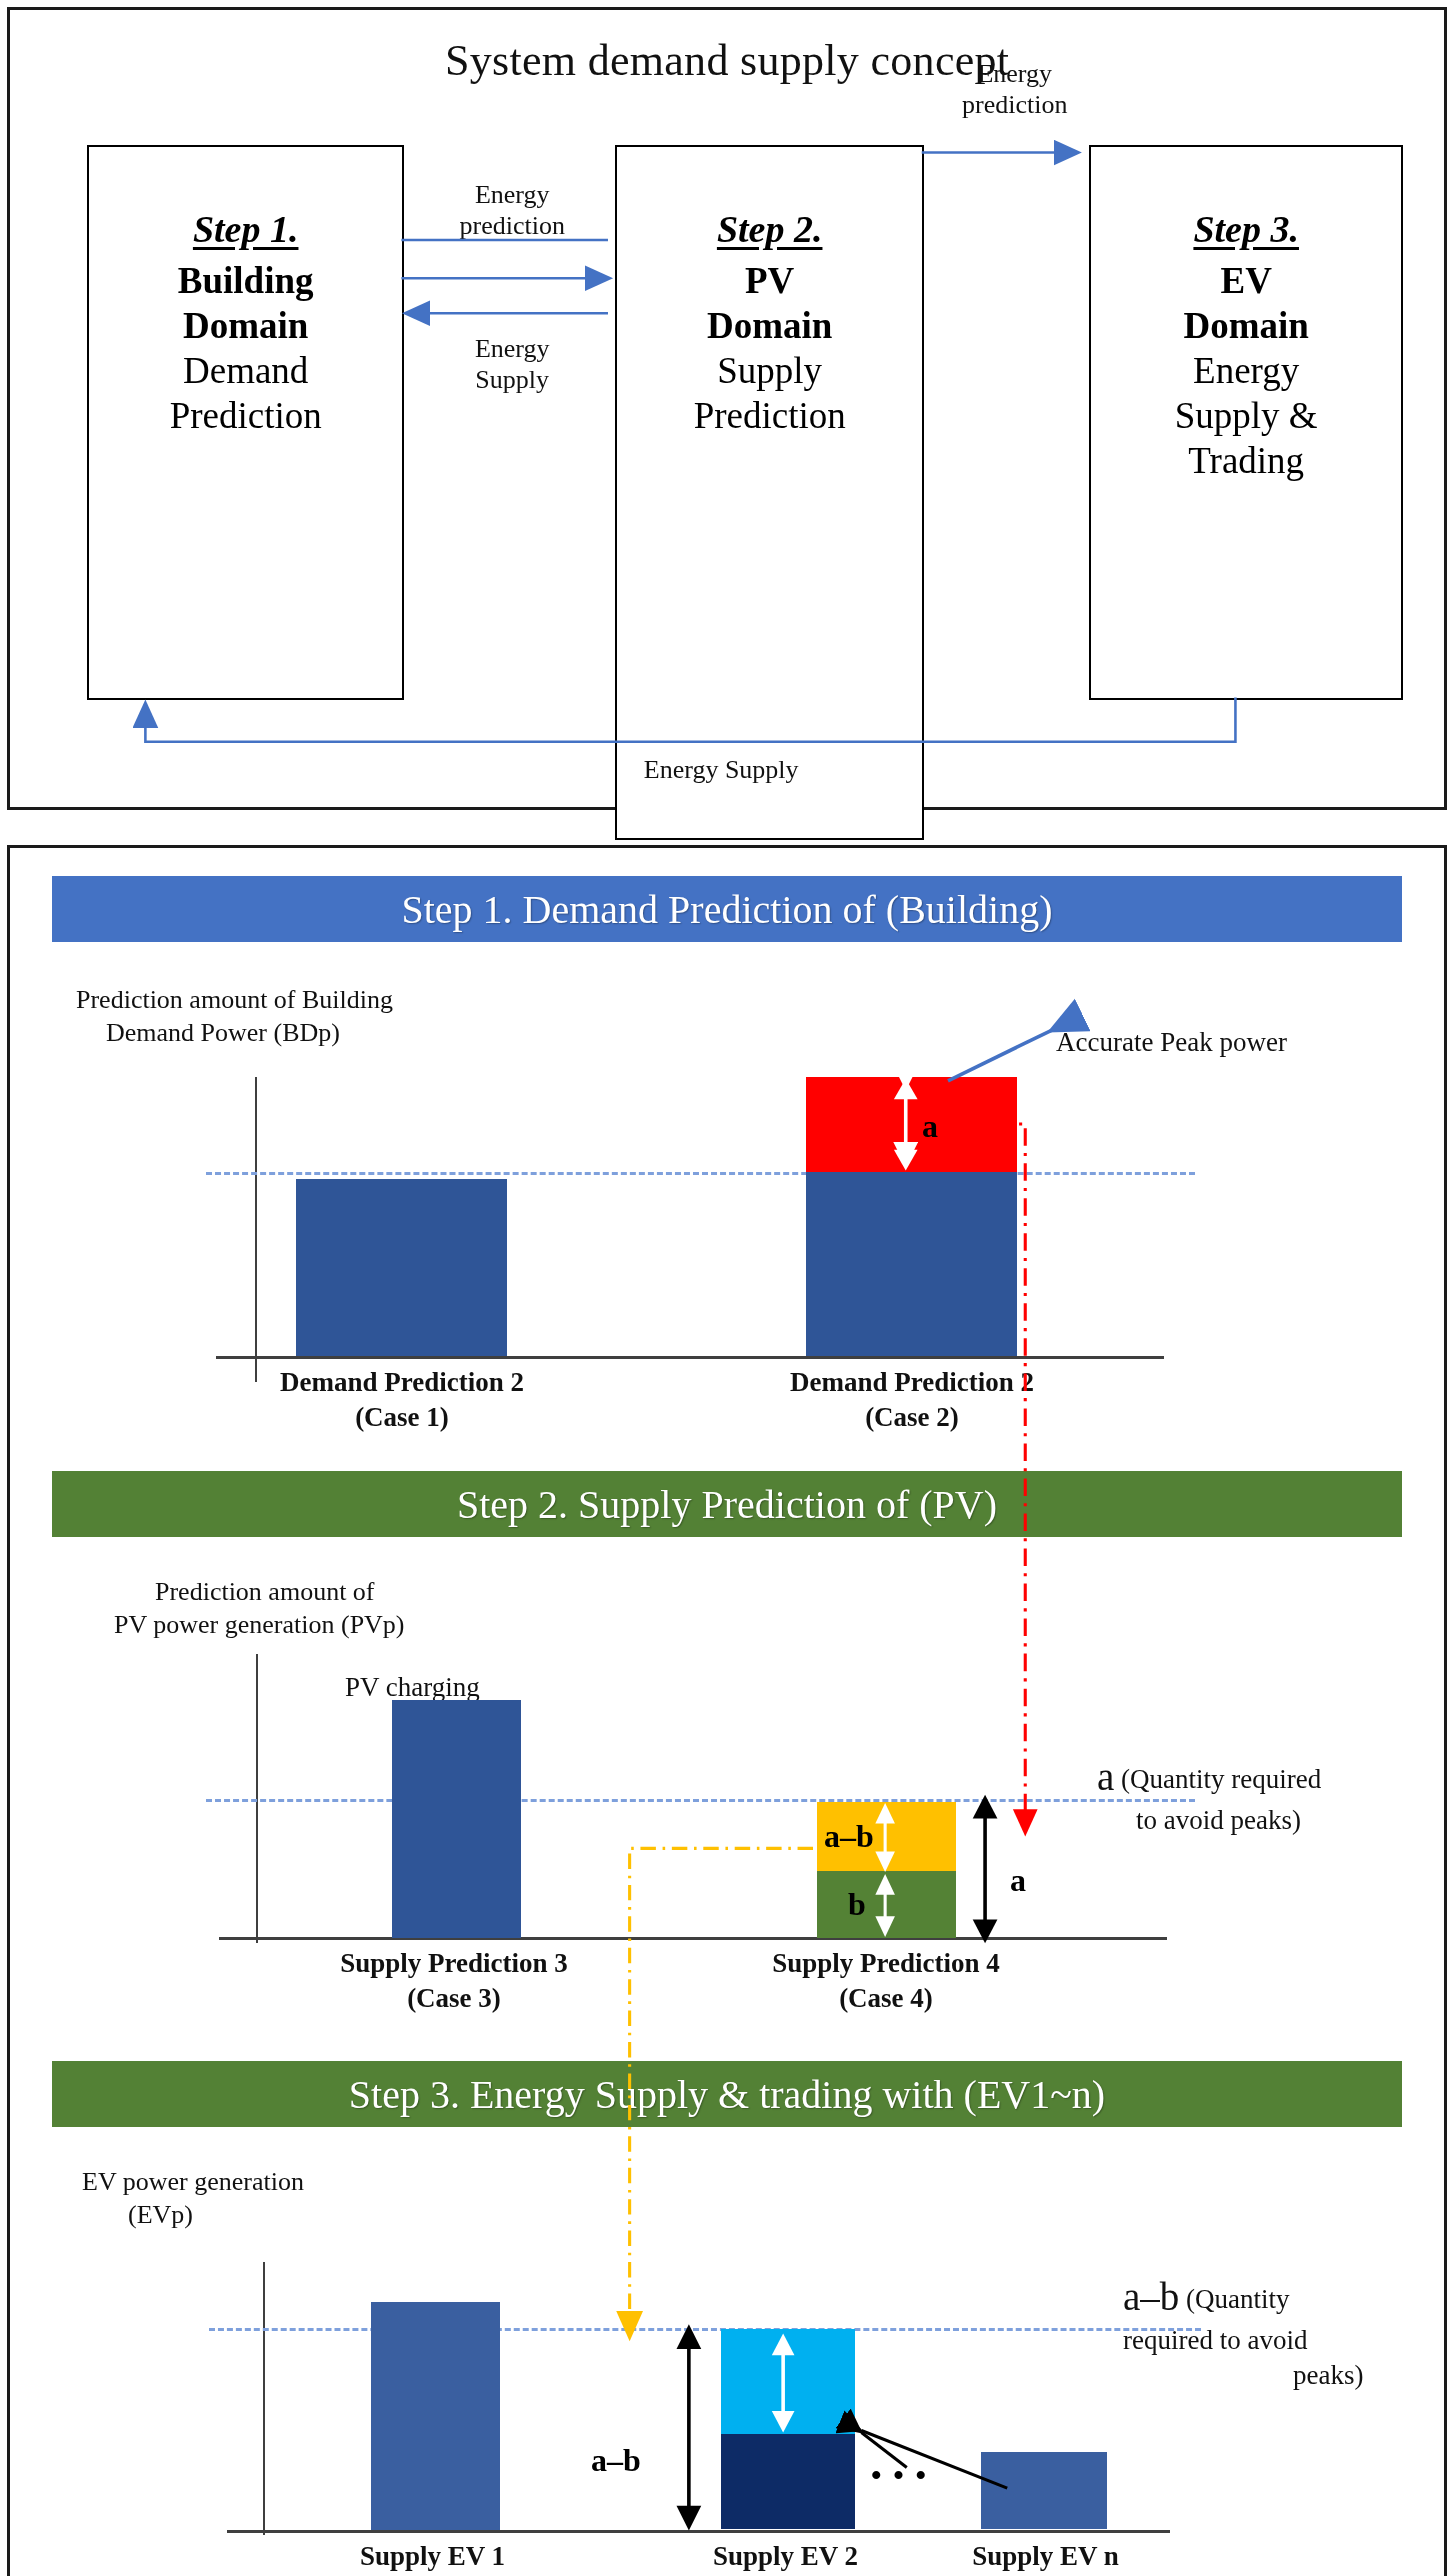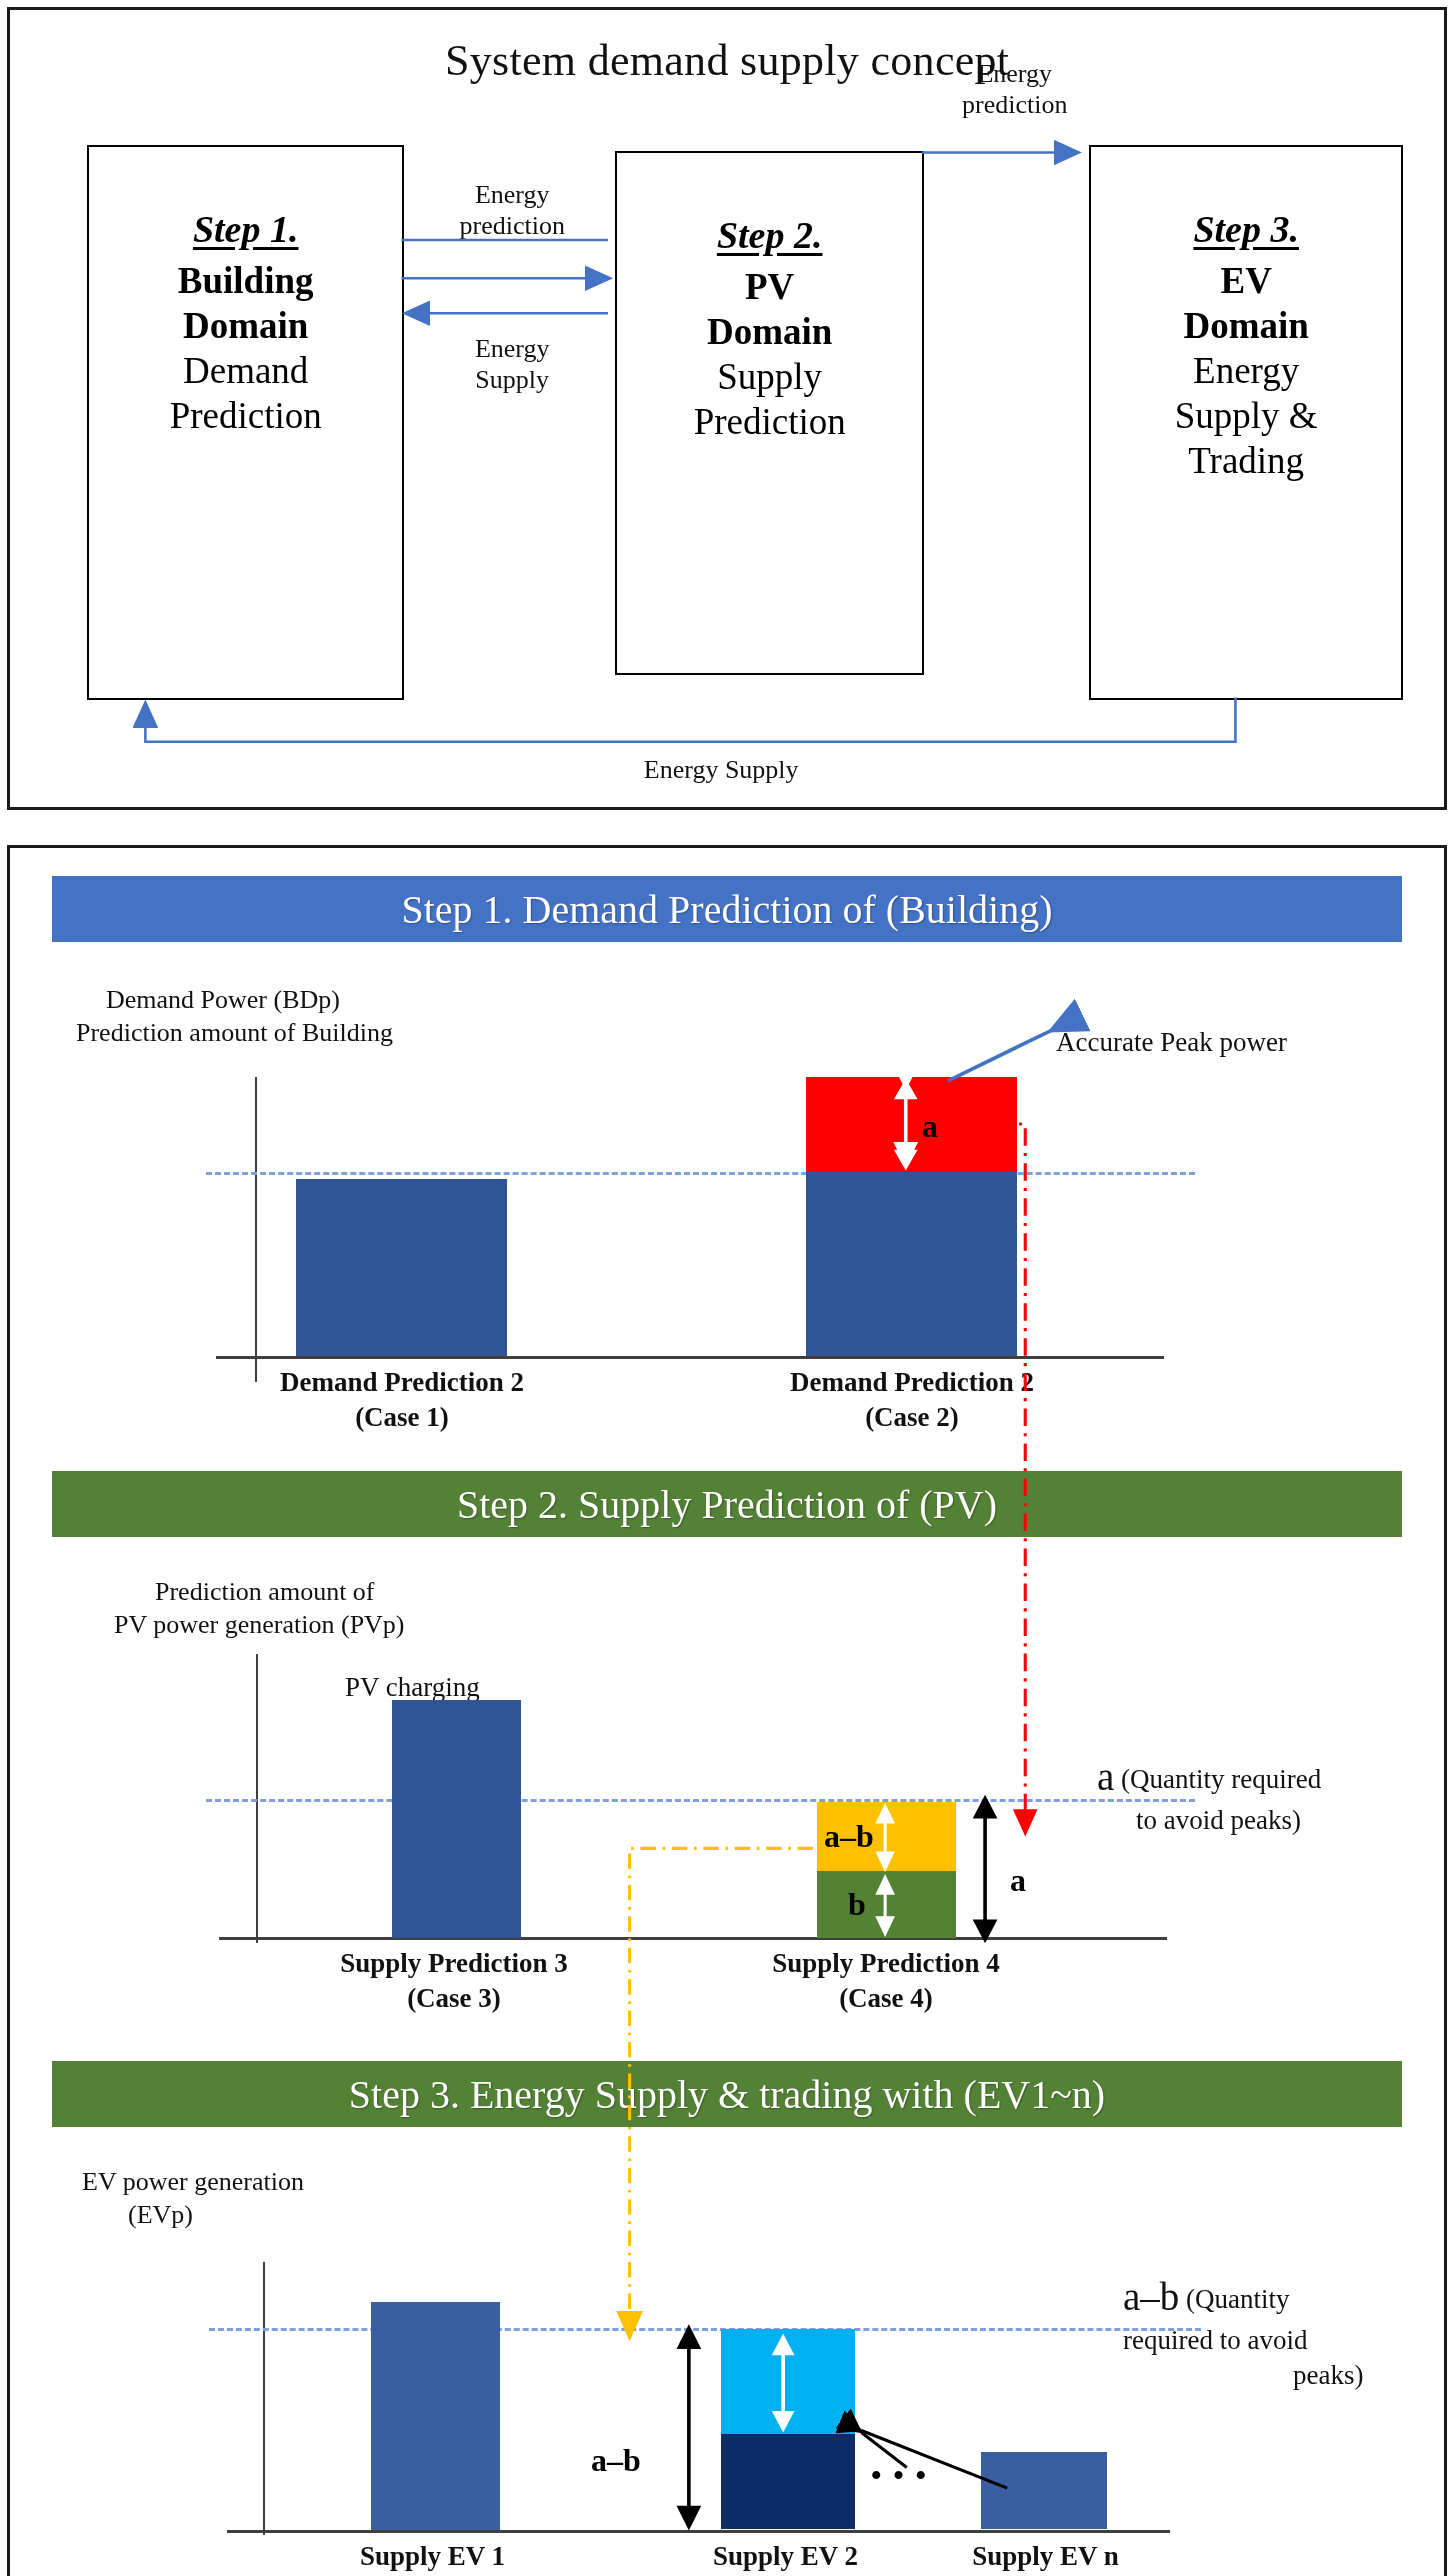--- a/index.html
+++ b/index.html
@@ -11,21 +11,21 @@
   #panel-top{left:7.2px;top:7.2px;width:1440px;height:803px;}
   #panel-bottom{left:7.2px;top:845px;width:1440px;height:1801px;}
 
   
   .concept-title{position:absolute;left:0;right:0;top:25px;text-align:center;
     font-size:44px;color:#111;letter-spacing:0.3px;}
   .step-box{position:absolute;border:2.1px solid #000;background:#fff;box-sizing:border-box;
     display:flex;flex-direction:column;align-items:center;justify-content:flex-start;
     padding-top:61px;}
   #box1{left:77px;top:135px;width:317px;height:555px;}
-  #box2{left:605px;top:141px;width:309px;height:524px;}
+  #box2{left:605px;top:135px;width:309px;height:695px;}
   #box3{left:1079px;top:135px;width:314px;height:555px;}
   .step-hdr{font-style:italic;font-weight:bold;font-size:38px;text-decoration:underline;
     text-underline-offset:5.2px;margin-bottom:7.2px;line-height:1.12;text-align:center;}
   .step-line{font-size:37px;line-height:1.22;text-align:center;}
   .step-line.b{font-weight:bold;}
   .edge-lbl{position:absolute;font-size:26px;line-height:1.18;text-align:center;color:#111;}
 
   
   .banner{position:absolute;display:flex;align-items:center;justify-content:center;
     color:#fff;font-size:40px;text-shadow:1px 1px 1.5px rgba(0,0,0,.30);}
@@ -96,22 +96,22 @@
     </div>
   </div>
 
   <div class="panel" id="panel-bottom"></div>
 
   <div class="banner" id="banner1">Step 1. Demand Prediction of (Building)</div>
   <div class="banner" id="banner2">Step 2. Supply Prediction of (PV)</div>
   <div class="banner" id="banner3">Step 3. Energy Supply &amp; trading with (EV1~n)</div>
 
   <div class="axlabel" style="left:76px;top:983px;width:618px;">
+    <div>Prediction amount of Building</div>
     <div style="margin-left:30px;">Demand Power (BDp)</div>
-    <div>Prediction amount of Building</div>
   </div>
   <div class="axis-v" style="left:255px;top:1077px;height:305px;"></div>
   <div class="axis-h" style="left:216px;top:1356px;width:948px;"></div>
   <div class="dashline" style="left:206px;top:1172px;width:989px;"></div>
 
   <div class="bar" style="left:296px;top:1179px;width:211px;height:177px;background:#2F5597;"></div>
   <div class="bar" style="left:806px;top:1172px;width:211px;height:184px;background:#2F5597;"></div>
   <div class="bar" style="left:806px;top:1077px;width:211px;height:95px;background:#FF0000;"></div>
 
   <div class="glyph" style="left:922px;top:1108px;">a</div>

